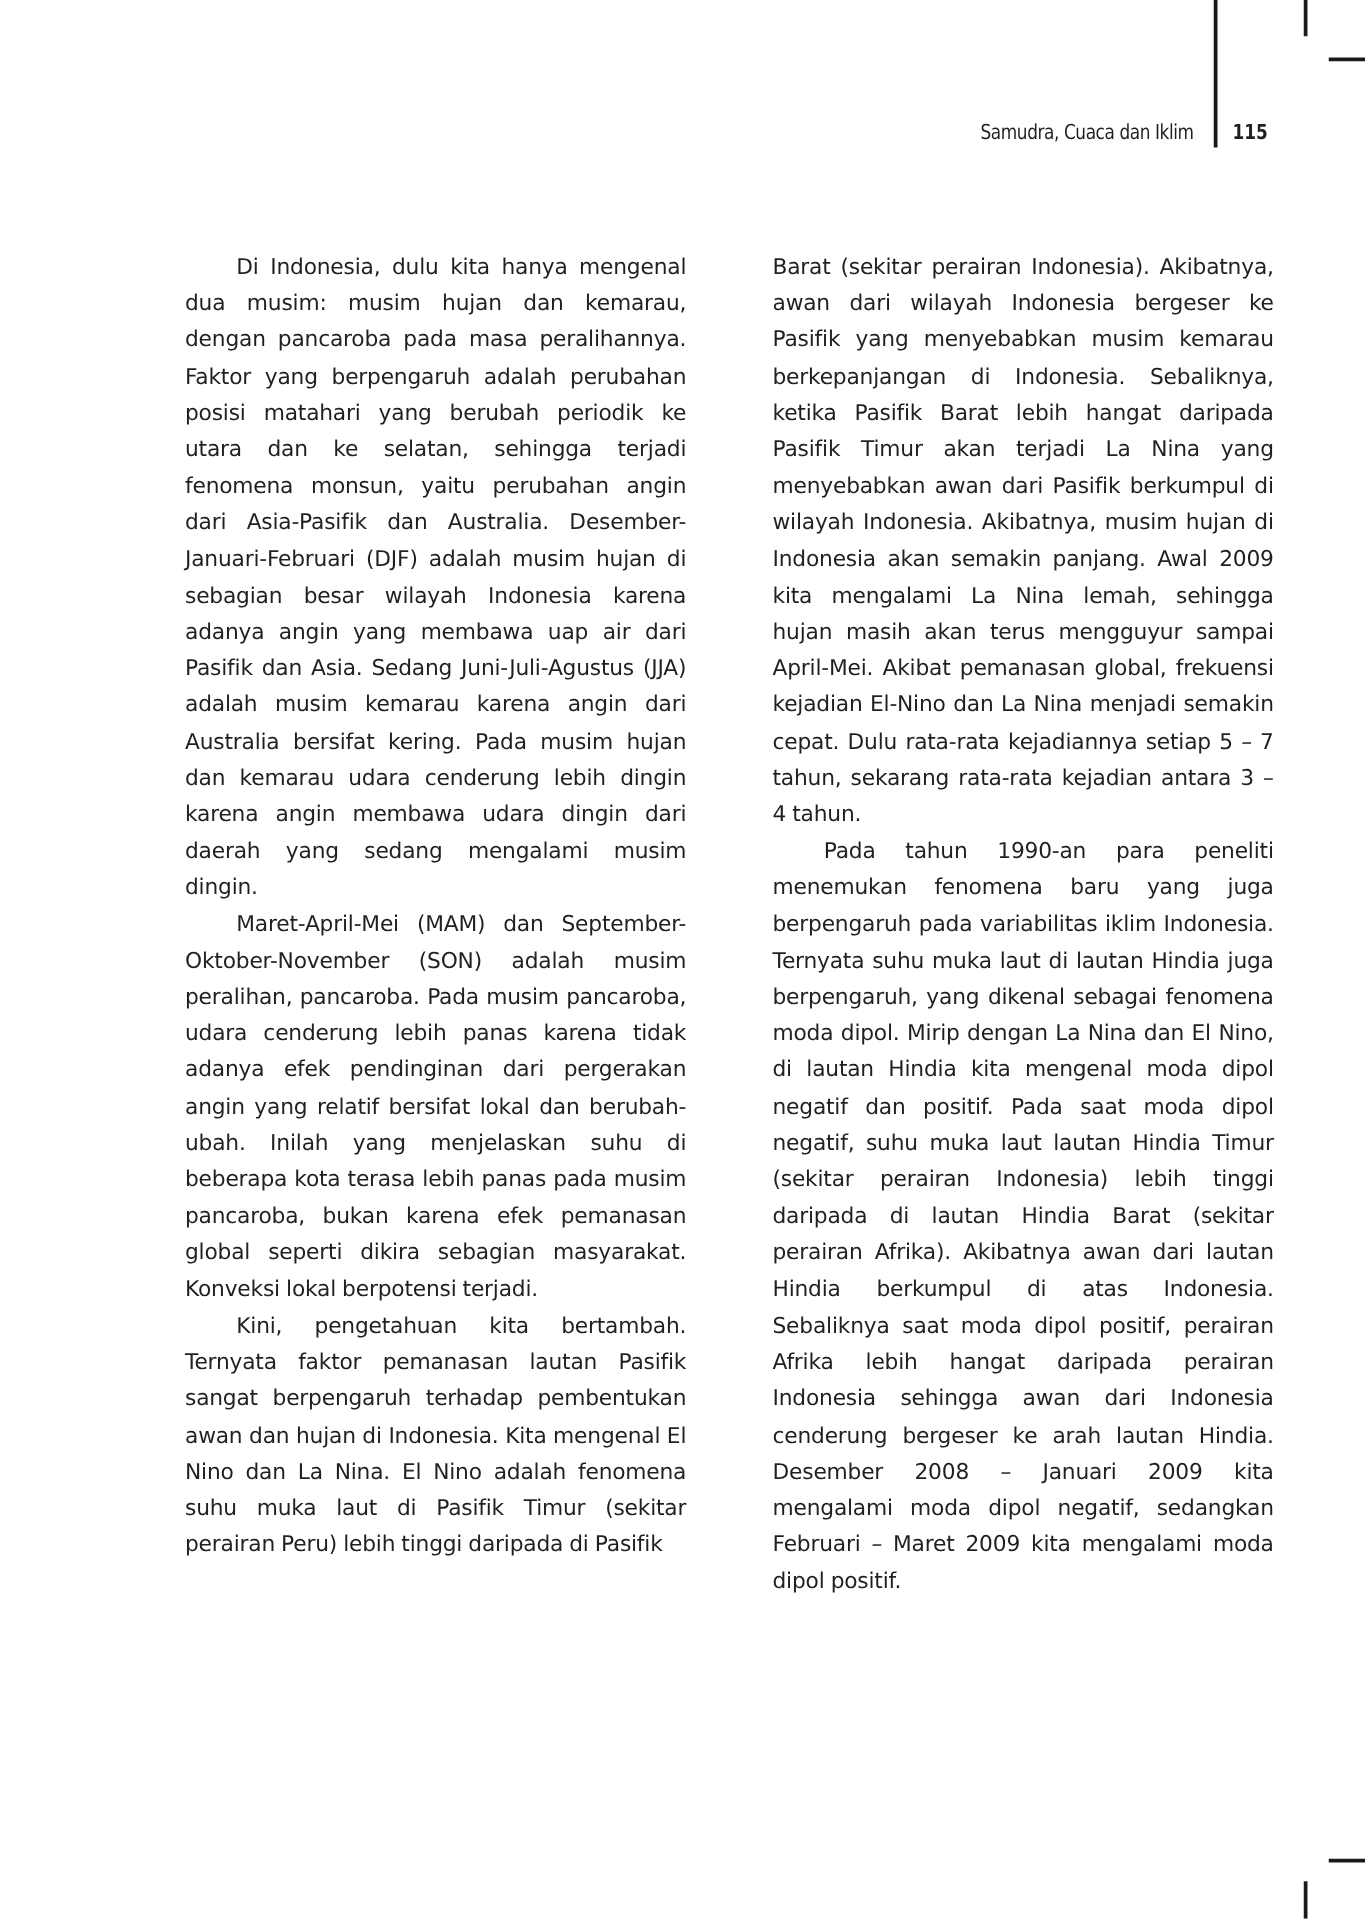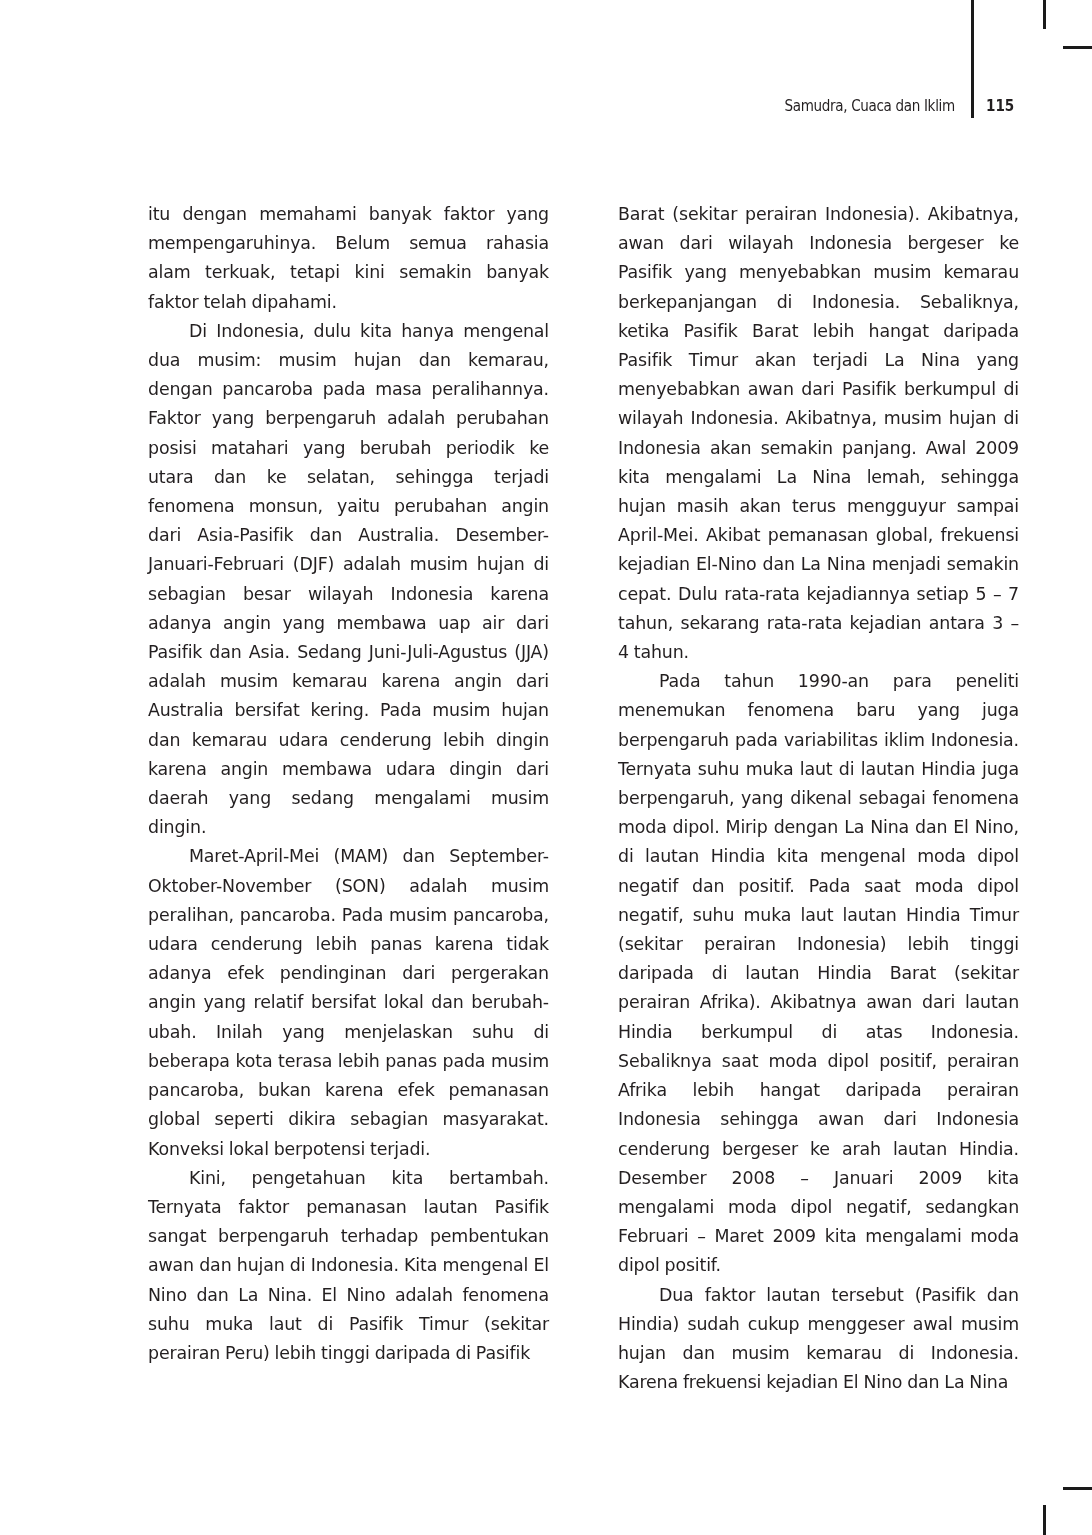--- a/index.html
+++ b/index.html
@@ -39,23 +39,21 @@
 <div class="crop crop-tv"></div>
 <div class="crop crop-th"></div>
 <div class="crop crop-bh"></div>
 <div class="crop crop-bv"></div>
 
 <div class="header-rule"></div>
 <div class="running-head">Samudra, Cuaca dan Iklim</div>
 <div class="page-number">115</div>
 
 <div class="column col-left">
-  <p class="cont">itu dengan memahami banyak faktor yang mempengaruhinya. Belum semua rahasia alam terkuak, tetapi kini semakin banyak faktor telah dipahami.</p>
   <p>Di Indonesia, dulu kita hanya mengenal dua musim: musim hujan dan kemarau, dengan pancaroba pada masa peralihannya. Faktor yang berpengaruh adalah perubahan posisi matahari yang berubah periodik ke utara dan ke selatan, sehingga terjadi fenomena monsun, yaitu perubahan angin dari Asia-Pasifik dan Australia. Desember-Januari-Februari (DJF) adalah musim hujan di sebagian besar wilayah Indonesia karena adanya angin yang membawa uap air dari Pasifik dan Asia. Sedang Juni-Juli-Agustus (JJA) adalah musim kemarau karena angin dari Australia bersifat kering. Pada musim hujan dan kemarau udara cenderung lebih dingin karena angin membawa udara dingin dari daerah yang sedang mengalami musim dingin.</p>
   <p>Maret-April-Mei (MAM) dan September-Oktober-November (SON) adalah musim peralihan, pancaroba. Pada musim pancaroba, udara cenderung lebih panas karena tidak adanya efek pendinginan dari pergerakan angin yang relatif bersifat lokal dan berubah-ubah. Inilah yang menjelaskan suhu di beberapa kota terasa lebih panas pada musim pancaroba, bukan karena efek pemanasan global seperti dikira sebagian masyarakat. Konveksi lokal berpotensi terjadi.</p>
   <p>Kini, pengetahuan kita bertambah. Ternyata faktor pemanasan lautan Pasifik sangat berpengaruh terhadap pembentukan awan dan hujan di Indonesia. Kita mengenal El Nino dan La Nina. El Nino adalah fenomena suhu muka laut di Pasifik Timur (sekitar perairan Peru) lebih tinggi daripada di Pasifik</p>
 </div>
 
 <div class="column col-right">
   <p class="cont">Barat (sekitar perairan Indonesia). Akibatnya, awan dari wilayah Indonesia bergeser ke Pasifik yang menyebabkan musim kemarau berkepanjangan di Indonesia. Sebaliknya, ketika Pasifik Barat lebih hangat daripada Pasifik Timur akan terjadi La Nina yang menyebabkan awan dari Pasifik berkumpul di wilayah Indonesia. Akibatnya, musim hujan di Indonesia akan semakin panjang. Awal 2009 kita mengalami La Nina lemah, sehingga hujan masih akan terus mengguyur sampai April-Mei. Akibat pemanasan global, frekuensi kejadian El-Nino dan La Nina menjadi semakin cepat. Dulu rata-rata kejadiannya setiap 5 – 7 tahun, sekarang rata-rata kejadian antara 3 – 4 tahun.</p>
   <p>Pada tahun 1990-an para peneliti menemukan fenomena baru yang juga berpengaruh pada variabilitas iklim Indonesia. Ternyata suhu muka laut di lautan Hindia juga berpengaruh, yang dikenal sebagai fenomena moda dipol. Mirip dengan La Nina dan El Nino, di lautan Hindia kita mengenal moda dipol negatif dan positif. Pada saat moda dipol negatif, suhu muka laut lautan Hindia Timur (sekitar perairan Indonesia) lebih tinggi daripada di lautan Hindia Barat (sekitar perairan Afrika). Akibatnya awan dari lautan Hindia berkumpul di atas Indonesia. Sebaliknya saat moda dipol positif, perairan Afrika lebih hangat daripada perairan Indonesia sehingga awan dari Indonesia cenderung bergeser ke arah lautan Hindia. Desember 2008 – Januari 2009 kita mengalami moda dipol negatif, sedangkan Februari – Maret 2009 kita mengalami moda dipol positif.</p>
-  <p>Dua faktor lautan tersebut (Pasifik dan Hindia) sudah cukup menggeser awal musim hujan dan musim kemarau di Indonesia. Karena frekuensi kejadian El Nino dan La Nina</p>
 </div>
 
 </body></html>

